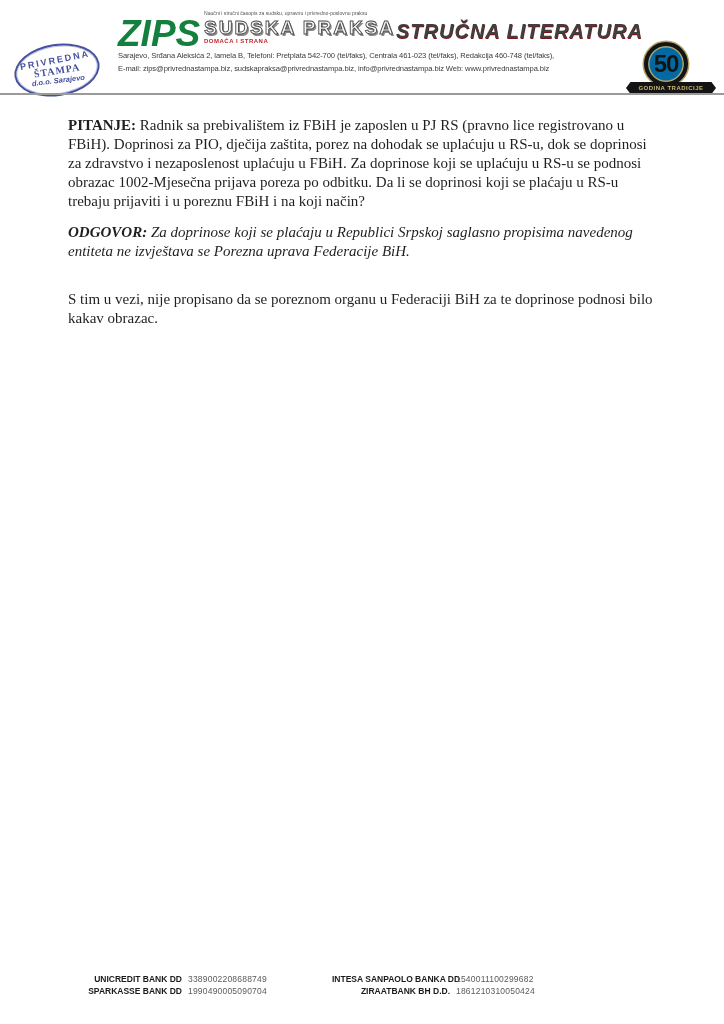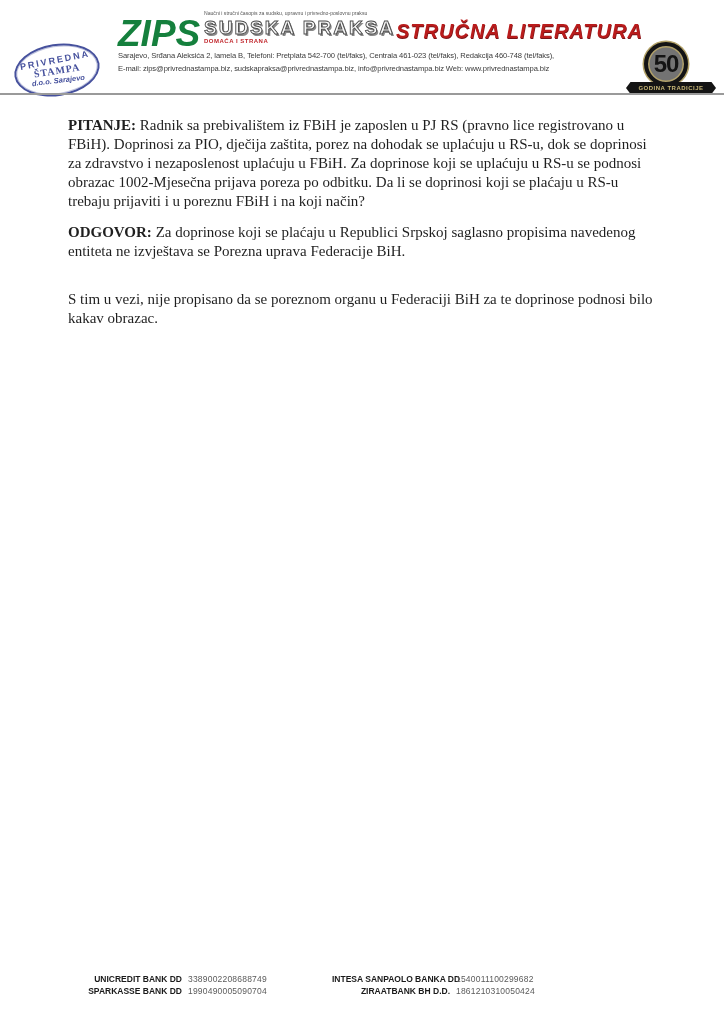--- a/index.html
+++ b/index.html
@@ -45,35 +45,35 @@
     font-size: 19px; font-weight: 900; letter-spacing: 2px;
     color: #f7f7f7;
     -webkit-text-stroke: 0.9px #4a4a4a;
     text-shadow: 1.5px 1.5px 0 #8a8a8a;
     white-space: nowrap; line-height: 21px;
   }
   .sp-sub { font-size: 6px; font-weight: bold; color: #c1272d; letter-spacing: .5px; }
   .sl-logo {
     position: absolute; left: 278px; top: 9px;
     font-size: 20px; font-weight: 900; font-style: italic;
-    color: #b91c1c; letter-spacing: 1px; white-space: nowrap;
+    color: #404040; letter-spacing: 1px; white-space: nowrap;
     text-shadow: 0.5px 0.5px 0 #7a1418;
   }
 
   .address { position: absolute; left: 118px; top: 50px; width: 498px; color: #3a3a3a; }
   .address div { font-size: 7.6px; line-height: 12.5px; white-space: nowrap; letter-spacing: -0.1px; }
 
   .anniv { position: absolute; left: 626px; top: 42px; width: 90px; height: 52px; }
   .anniv-circle {
     position: absolute; left: 18px; top: 0;
     width: 44px; height: 44px; border-radius: 50%;
     border: 4px solid #141414;
     box-shadow: 0 0 0 1.5px #b3a268, inset 0 0 0 1.5px #b3a268;
     display: flex; align-items: center; justify-content: center;
-    background: #737373;
+    background: #0369a1;
   }
   .anniv-circle span { font-size: 24px; font-weight: 900; color: #141414; letter-spacing: -1px; }
   .anniv-banner {
     position: absolute; left: 0; top: 40px; width: 90px; height: 12px;
     background: #141414; color: #c9b878;
     font-size: 6px; font-weight: bold; letter-spacing: .5px;
     display: flex; align-items: center; justify-content: center;
     clip-path: polygon(0 50%, 5% 0, 95% 0, 100% 50%, 95% 100%, 5% 100%);
   }
 
@@ -81,21 +81,21 @@
 
   
   .doc-body {
     position: absolute; left: 68px; top: 116px; width: 590px;
     font-family: "Liberation Serif", serif;
     font-size: 15px; line-height: 19px; color: #1f1f1f;
   }
   .doc-title { font-weight: bold; font-style: italic; margin-top: 6px; margin-bottom: 24px; font-size: 15px; }
   .para { margin-bottom: 8px; }
   .lbl { font-weight: bold; }
-  .para-answer { margin-top: 12px; }
+  .para-answer { margin-top: 12px; font-style: italic; }
   .para-followup { margin-top: 29px; }
   .signature {
     margin-top: 29px;
     font-weight: bold; font-style: italic;
     color: #a61c23; font-size: 15px;
   }
 
   
   .footer { position: absolute; left: 0; top: 974px; width: 724px; font-family: "Liberation Sans", sans-serif; }
   .bank-col { position: absolute; top: 0; }

